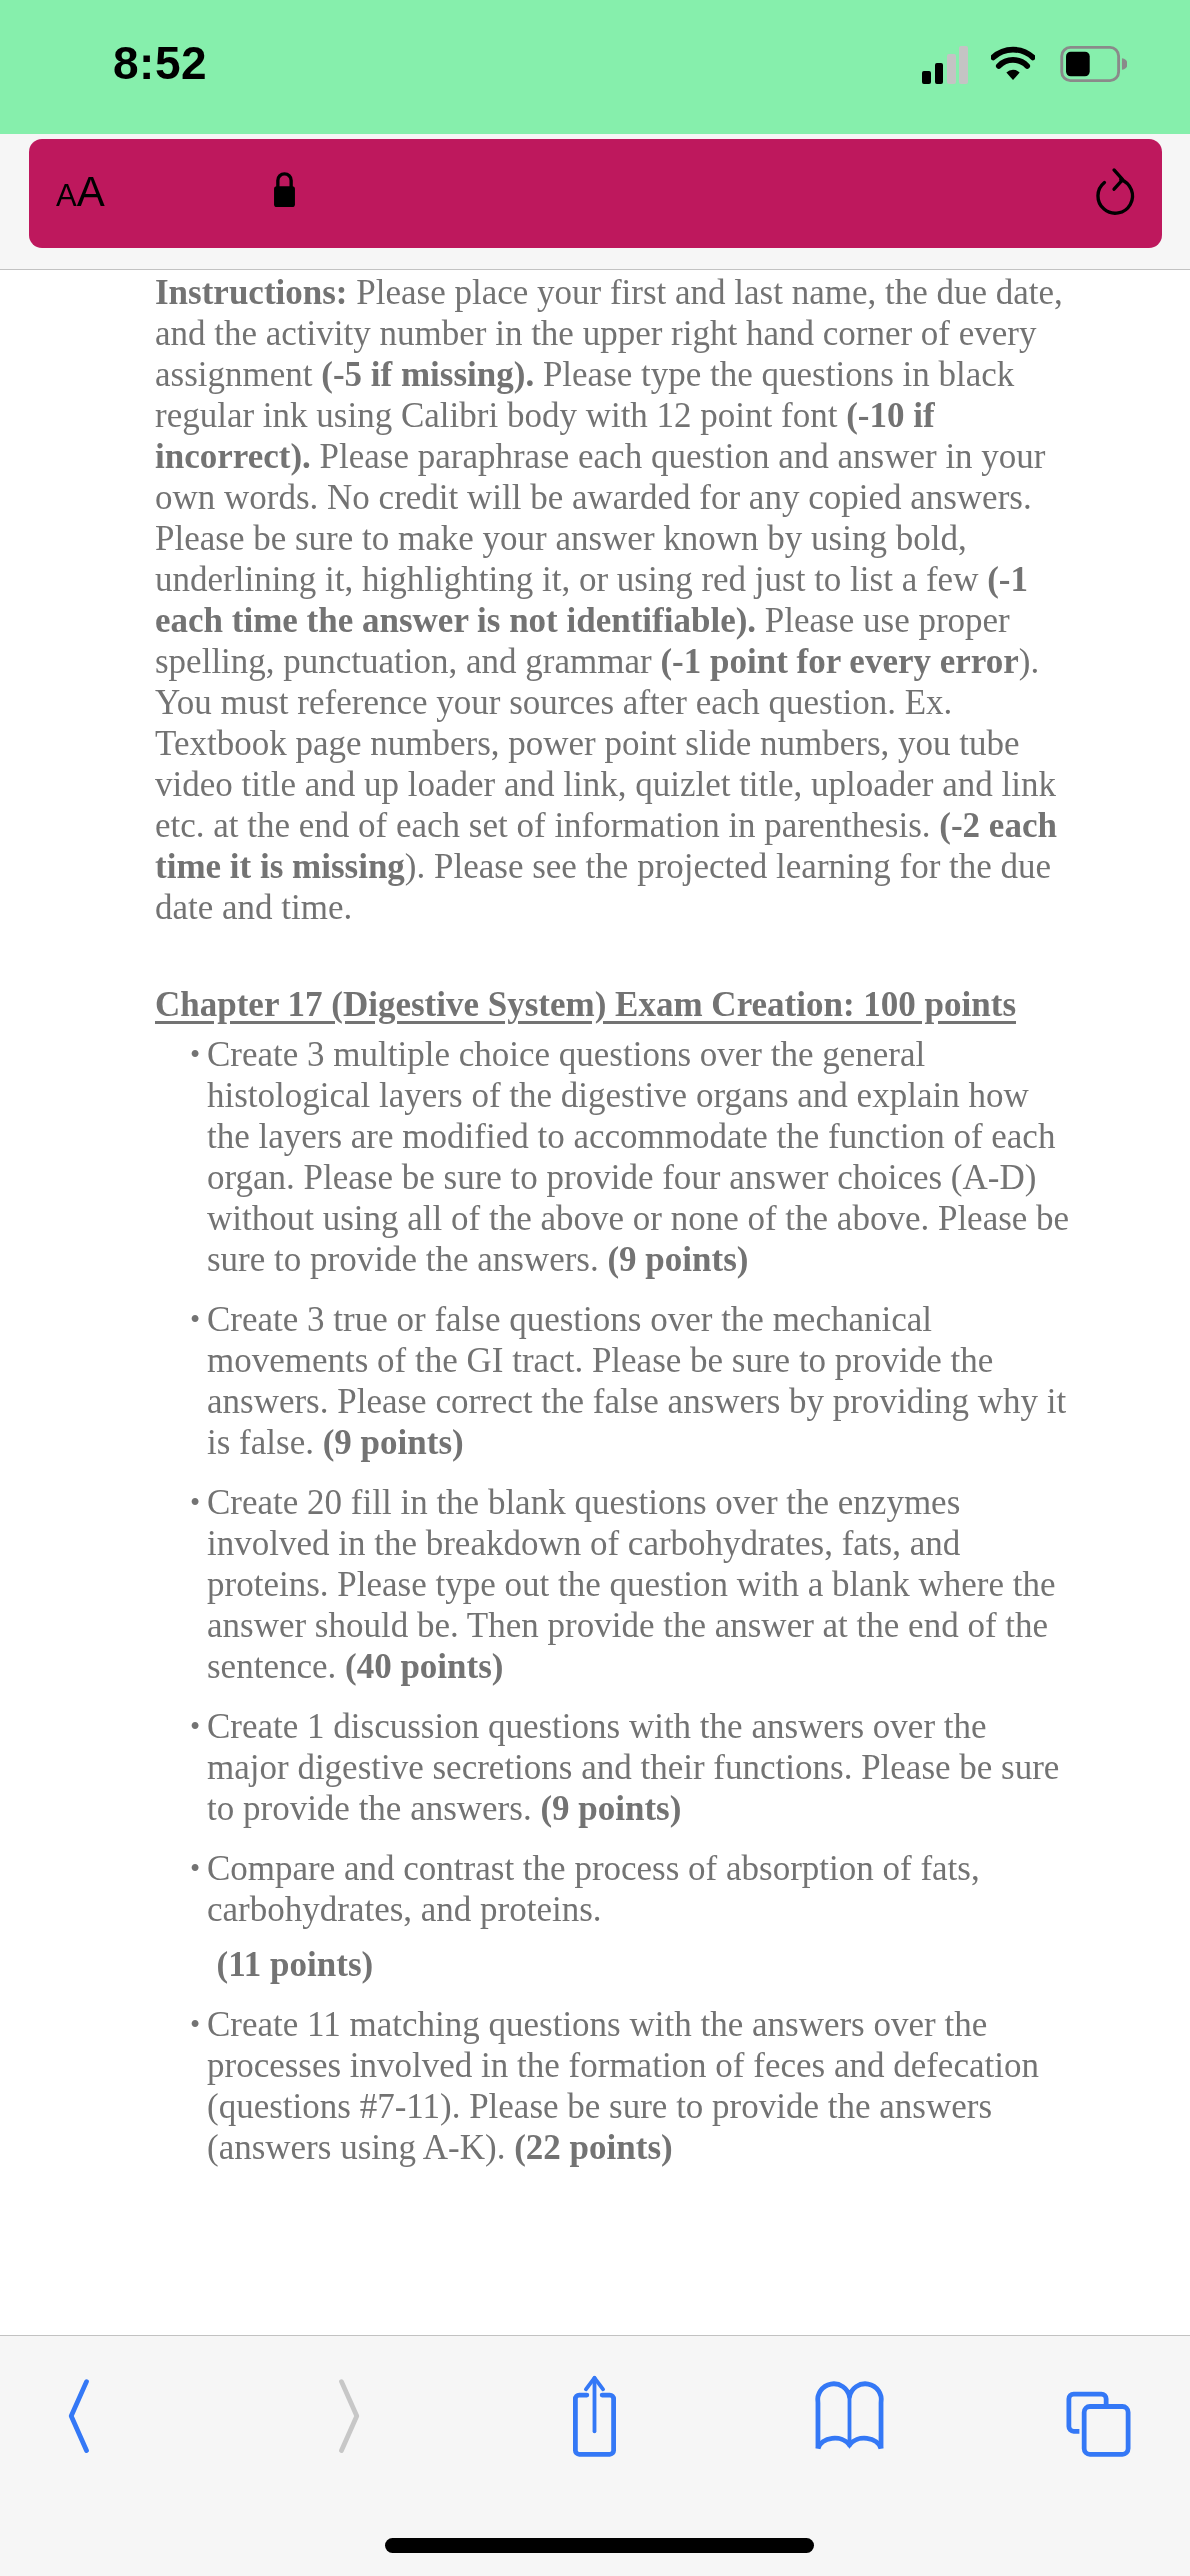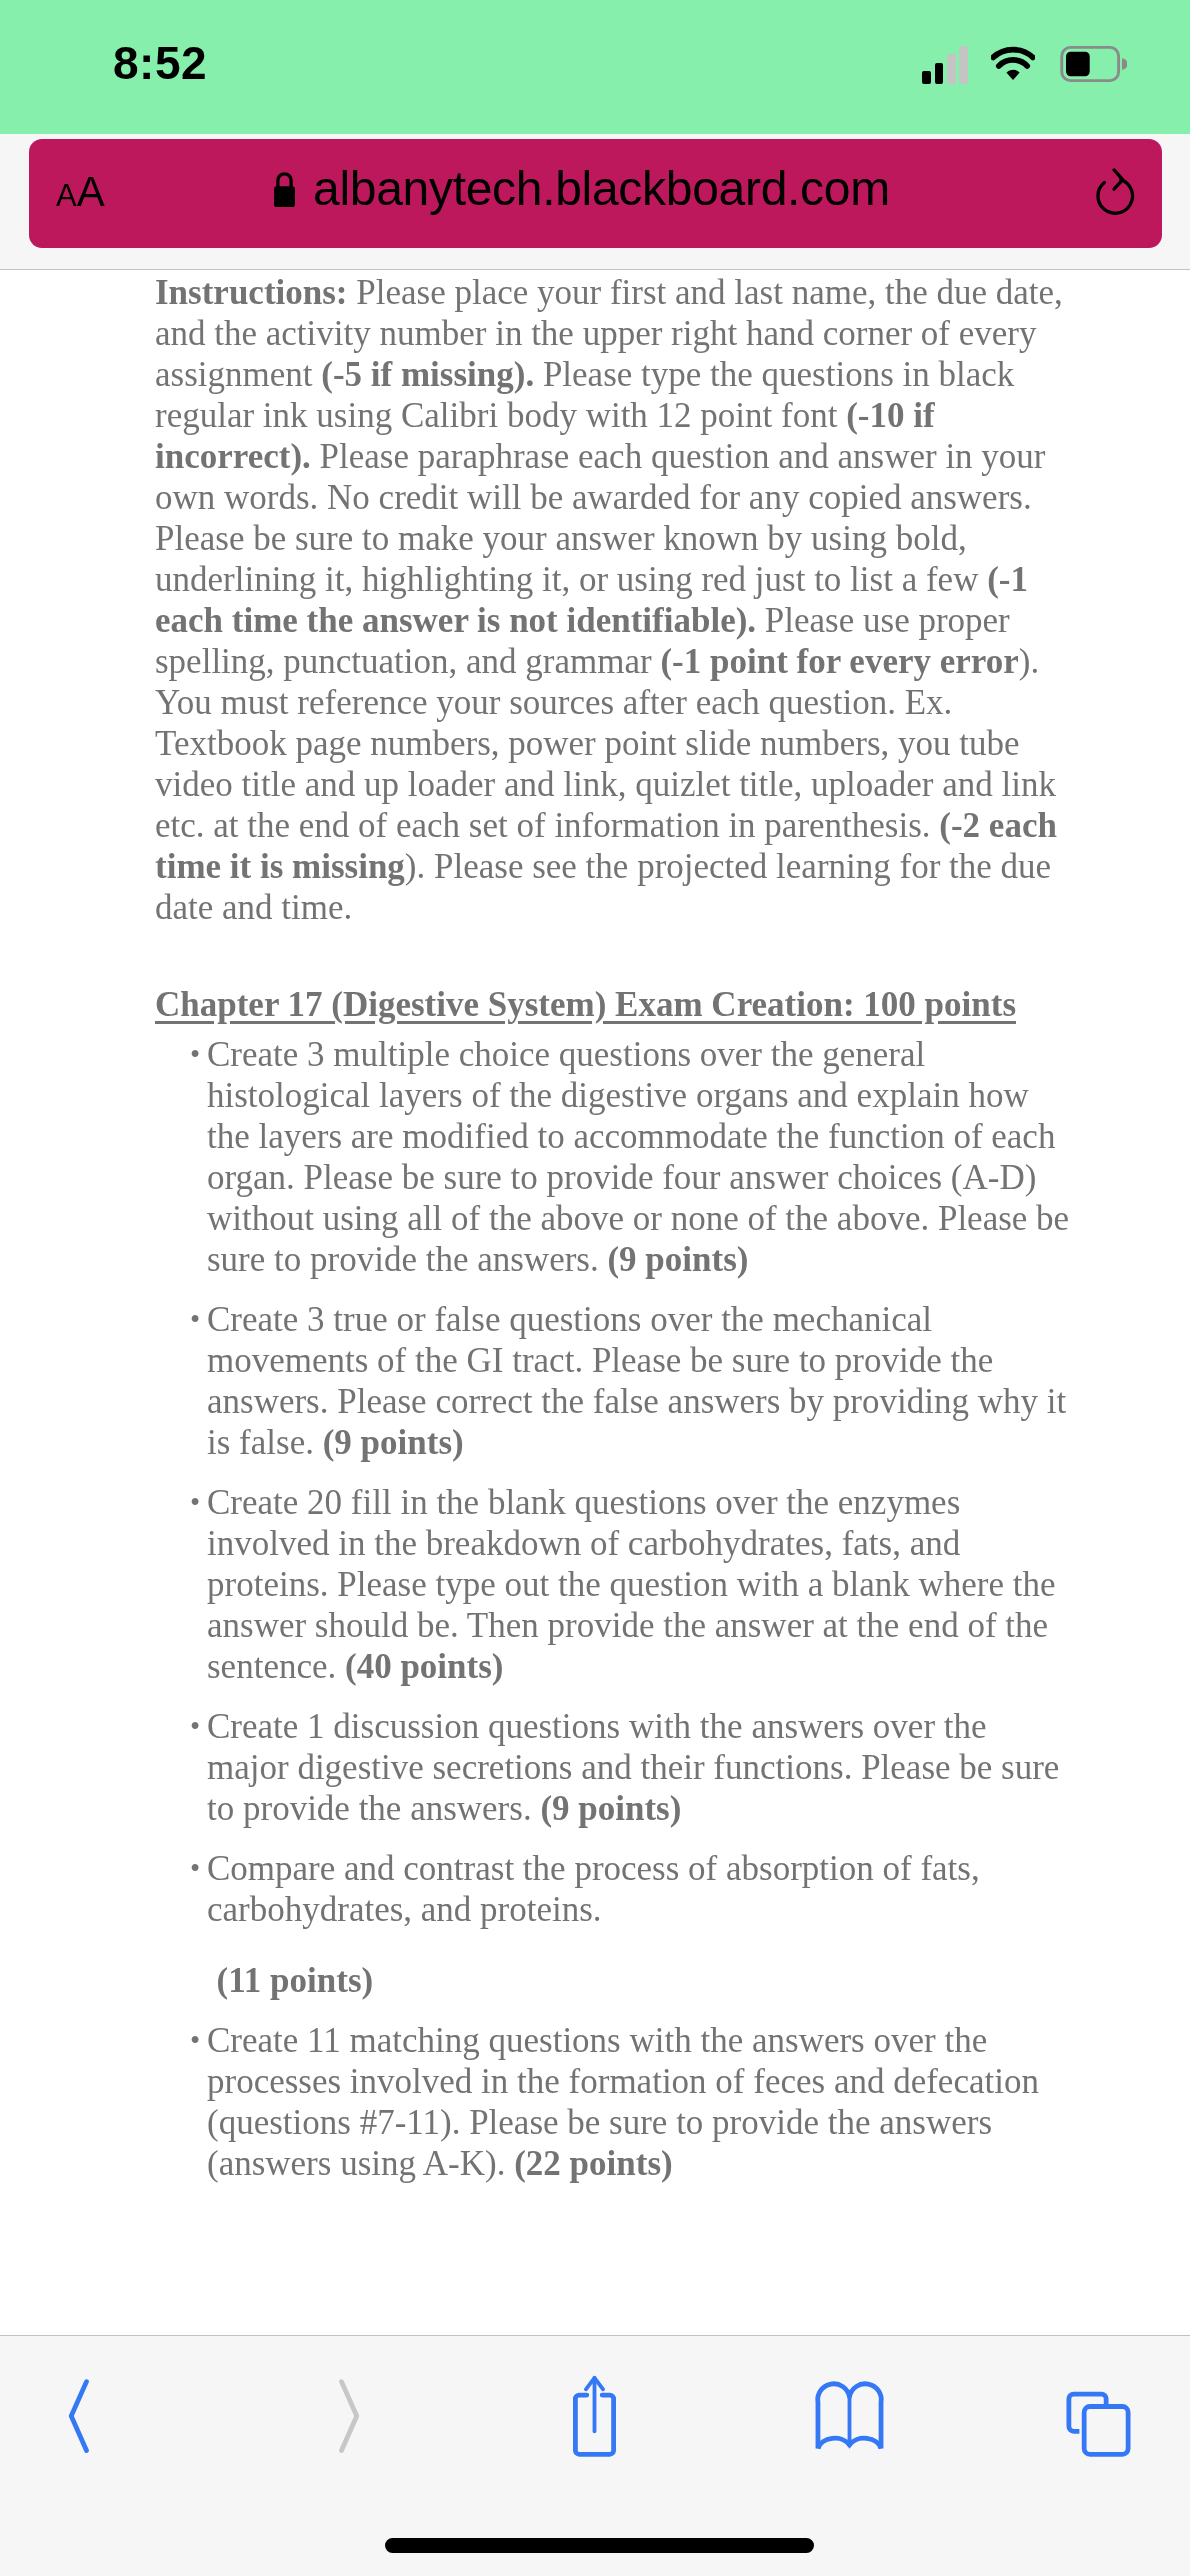--- a/index.html
+++ b/index.html
@@ -24,21 +24,21 @@
   .reload-icon { position: absolute; left: 1062px; top: 27px; width: 48px; height: 54px; cursor: pointer; }
 
   .content { position: absolute; left: 155px; top: 270px; width: 920px; font-size: 35px; line-height: 41px; color: #737373; }
   .instructions { margin-top: 1.9px; }
   .instructions b { font-weight: bold; }
   .chapter-title { margin-top: 56px; font-weight: bold; text-decoration: underline; text-underline-offset: 4.8px; }
   .task-list { margin-top: 9.6px; list-style: none; padding-left: 35px; }
   .task { position: relative; padding-left: 17px; margin-bottom: 19px; }
   .task .bullet { position: absolute; left: 0; top: 0; font-size: 29px; }
   .task b { font-weight: bold; }
-  .points-line { display: block; margin-top: 30px; padding-left: 9.6px; font-weight: bold; }
+  .points-line { display: block; margin-top: 14px; padding-left: 9.6px; font-weight: bold; }
 
   .bottom-toolbar { position: absolute; left: 0; top: 2335px; width: 1190px; height: 241px; background: #f6f6f6; border-top: 1.9px solid #c2c2c2; }
   .tb-btn { position: absolute; top: 38px; width: 77px; height: 86px; cursor: pointer; }
   .home-indicator { position: absolute; left: 385px; top: 2538px; width: 429px; height: 15.3px; border-radius: 7.7px; background: #000; }
 </style>
 </head>
 <body>
 
 <div class="status-bar">
   <div class="status-time">8:52</div>
@@ -63,21 +63,20 @@
 <div class="url-area">
   <div class="url-bar">
     <div class="aa-button">
       <span class="small">A</span><span class="big">A</span>
     </div>
     <div class="url-text-wrap">
       <svg class="lock-icon" viewBox="0 0 24 40">
         <path d="M5 18 V11 A7 7 0 0 1 19 11 V18" stroke="#000" stroke-width="3.5" fill="none"></path>
         <rect x="1" y="17" width="22" height="22" rx="3" fill="#000"></rect>
       </svg>
-      <span class="url-text">albanytech.blackboard.com</span>
     </div>
     <svg class="reload-icon" viewBox="0 0 50 56">
       <path d="M31 14 A18 18 0 1 1 14 17" stroke="#000" stroke-width="3.5" fill="none" stroke-linecap="round"></path>
       <path d="M24 4 L33 14 L24 24" stroke="#000" stroke-width="3.5" fill="none" stroke-linecap="round" stroke-linejoin="round"></path>
     </svg>
   </div>
 </div>
 
 <div class="content">
   <p class="instructions">

